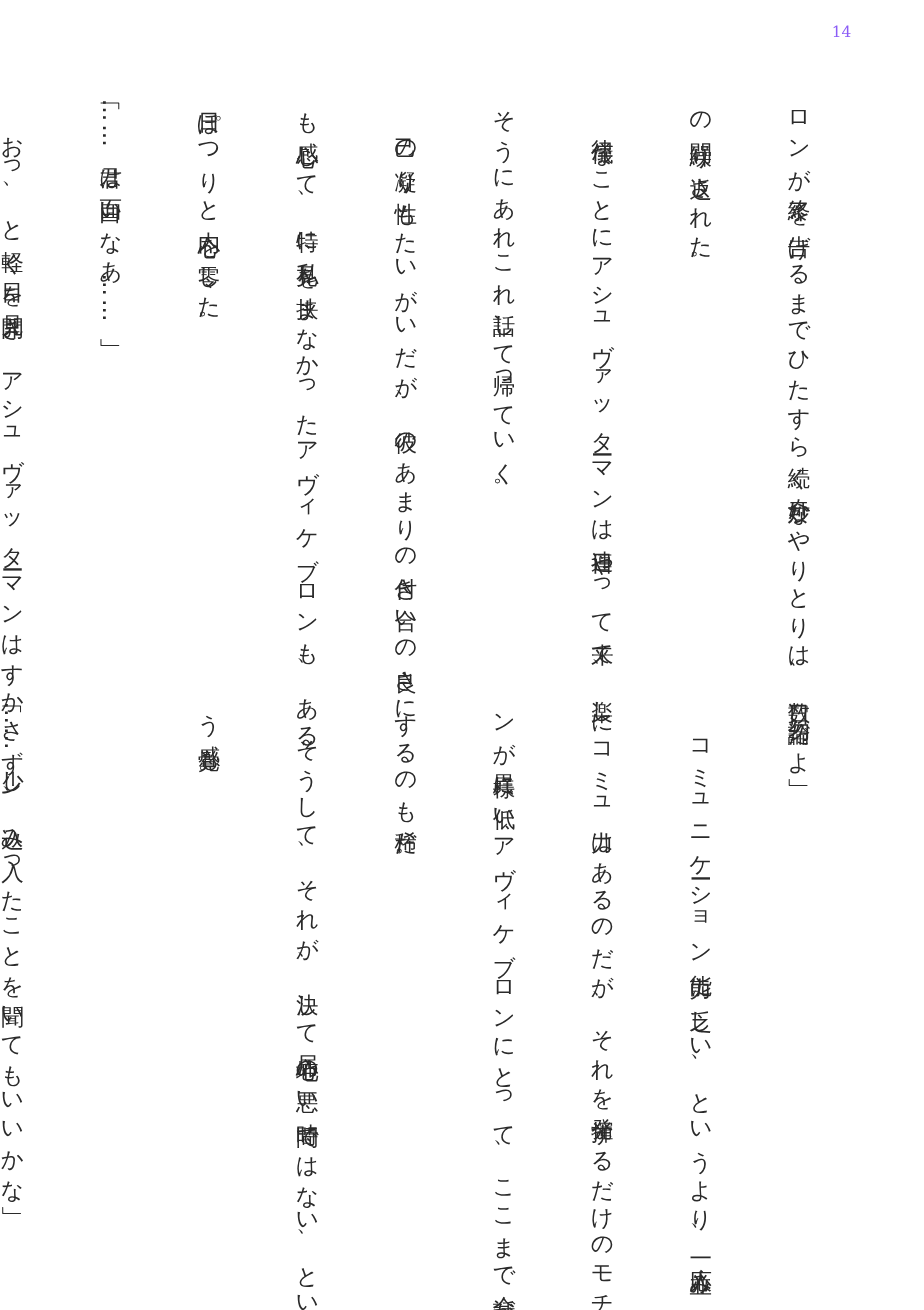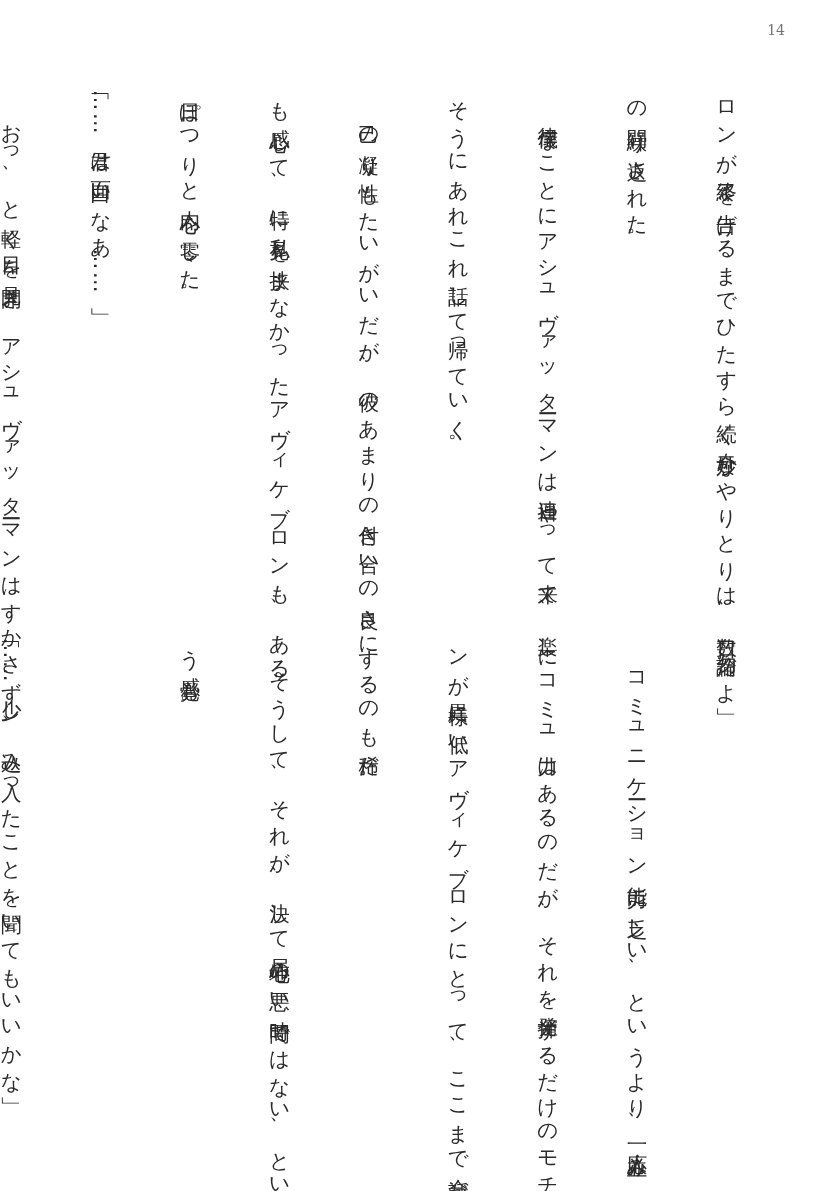--- a/index.html
+++ b/index.html
@@ -1,20 +1,20 @@
 <!DOCTYPE html>
 <html><head>
 <meta charset="utf-8">
 <style>
   html, body { margin: 0; padding: 0; background: #ffffff; }
   body { width: 840px; height: 1191px; position: relative; overflow: hidden; }
   .page-number {
     position: absolute; top: 22px; left: 745px; width: 40px;
     font-family: "DejaVu Serif", "Liberation Serif", serif;
-    font-size: 14px; color: #737373; text-align: right;
+    font-size: 14px; color: #8b5cf6; text-align: center;
   }
   .block {
     position: absolute;
     writing-mode: vertical-rl;
     -webkit-writing-mode: vertical-rl;
     font-family: "DejaVu Sans", "Liberation Serif", serif;
     font-size: 20.5px;
     line-height: 29.8px;
     letter-spacing: 2.7px;
     color: #2a2a2a;

